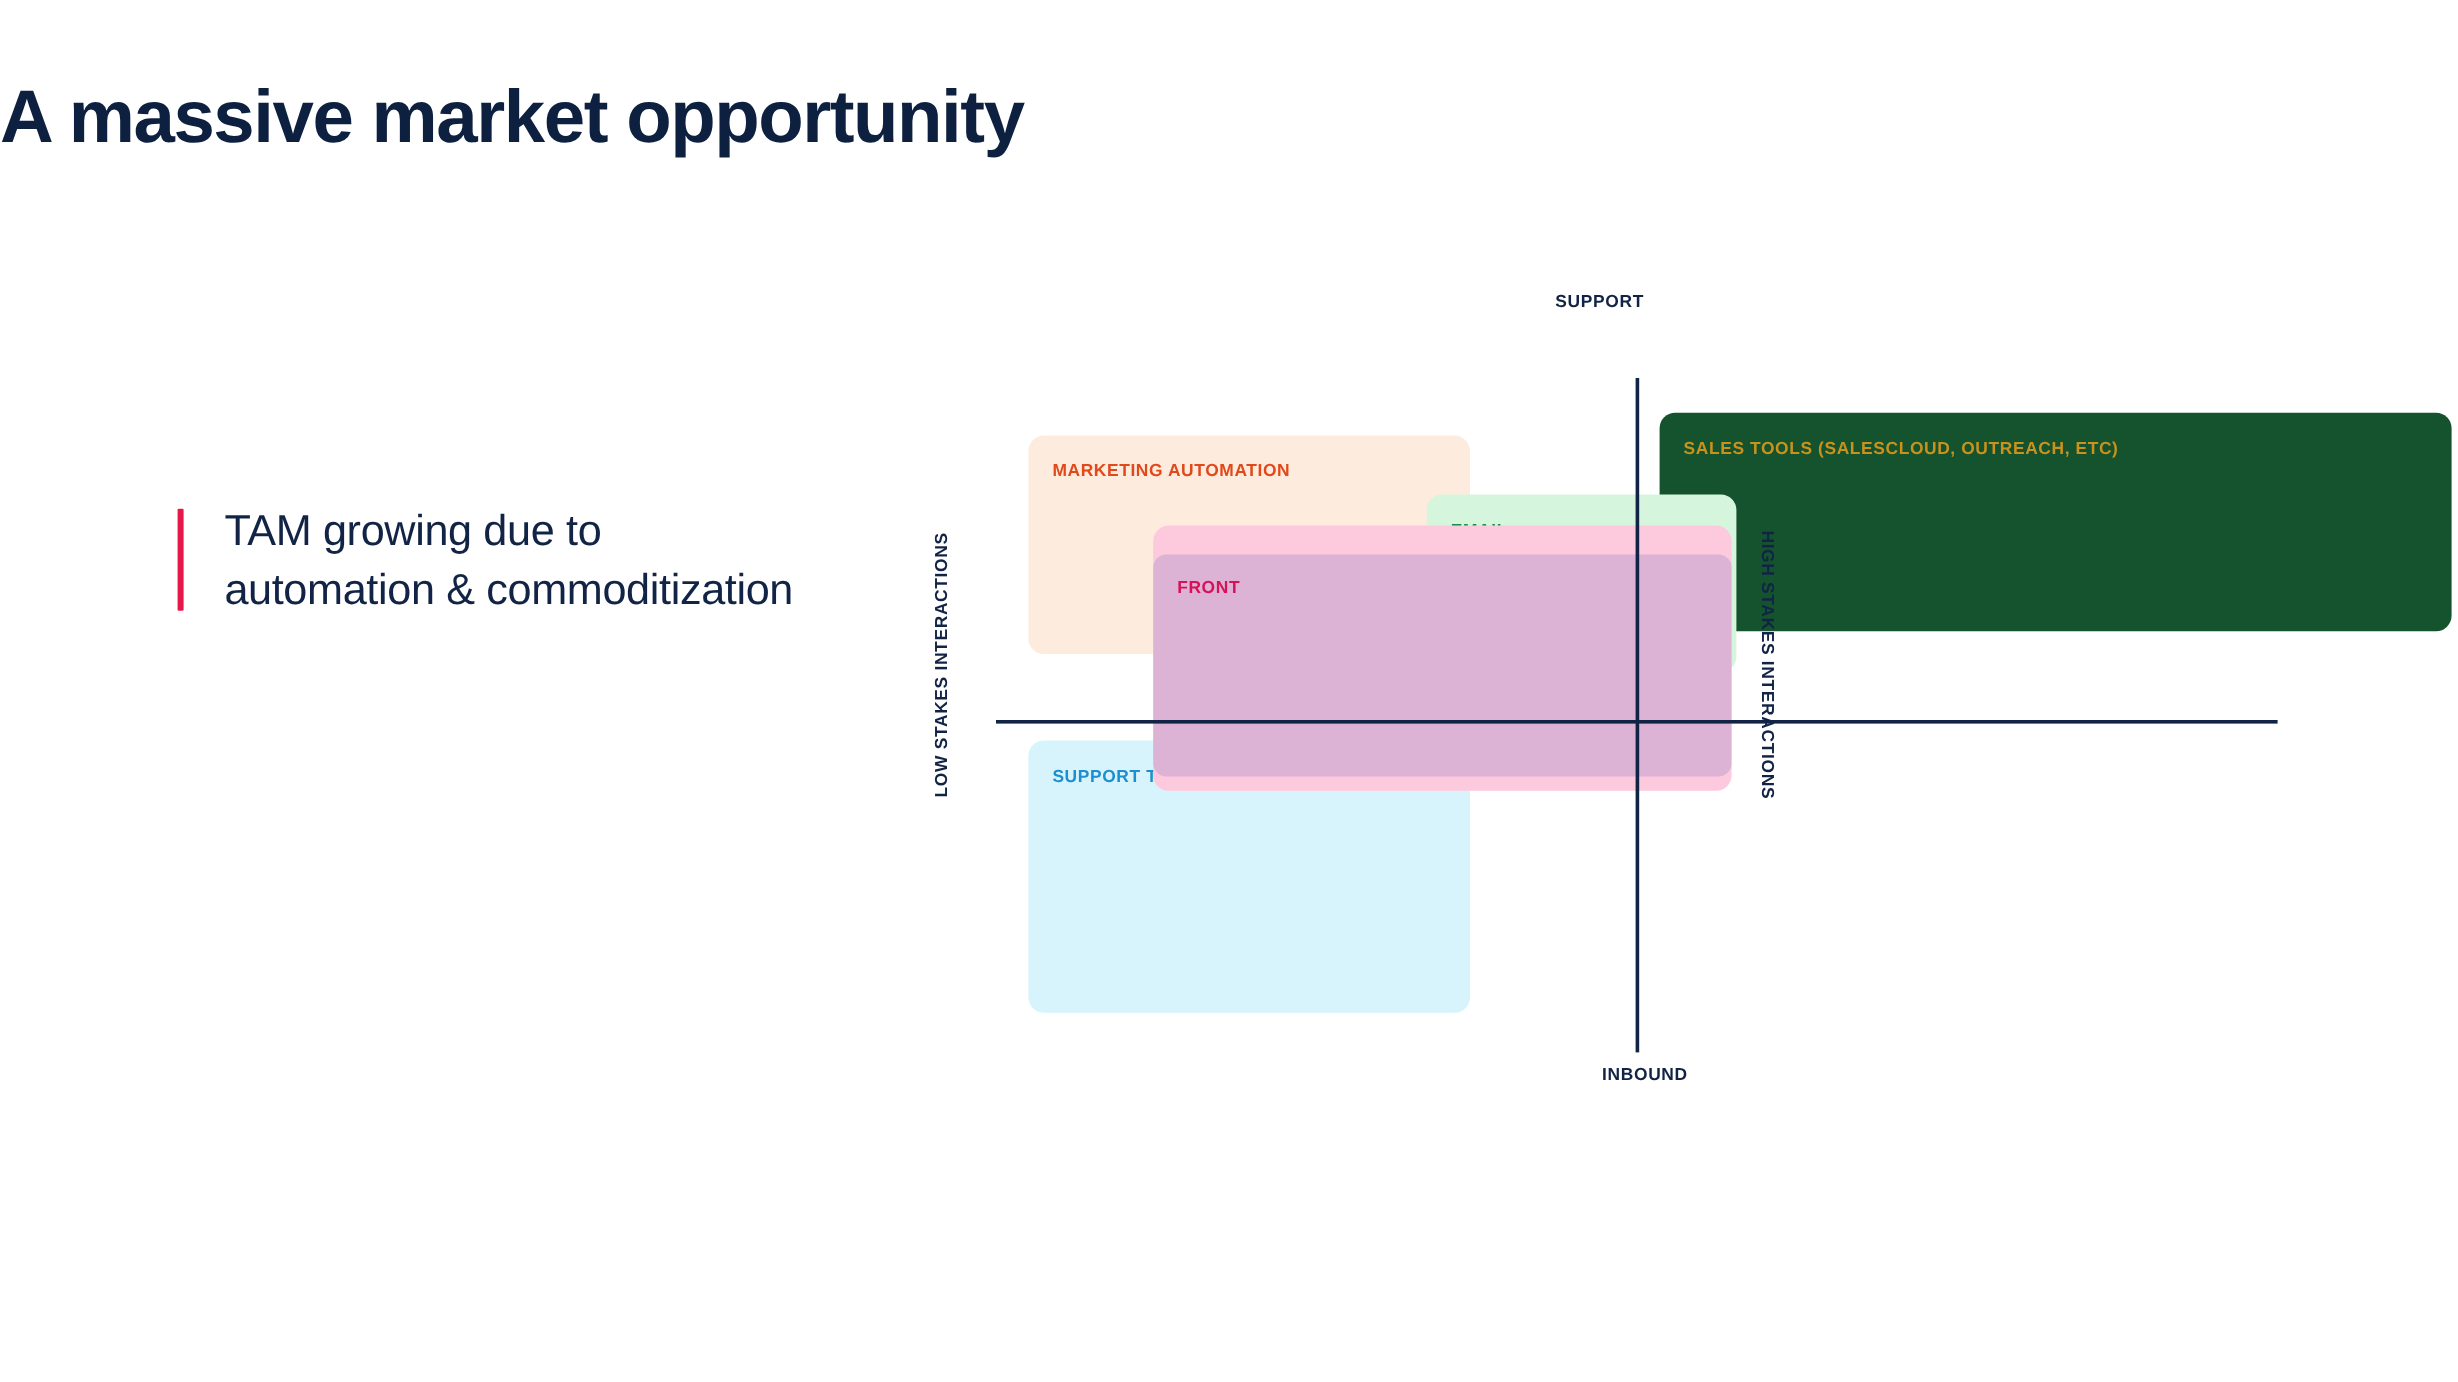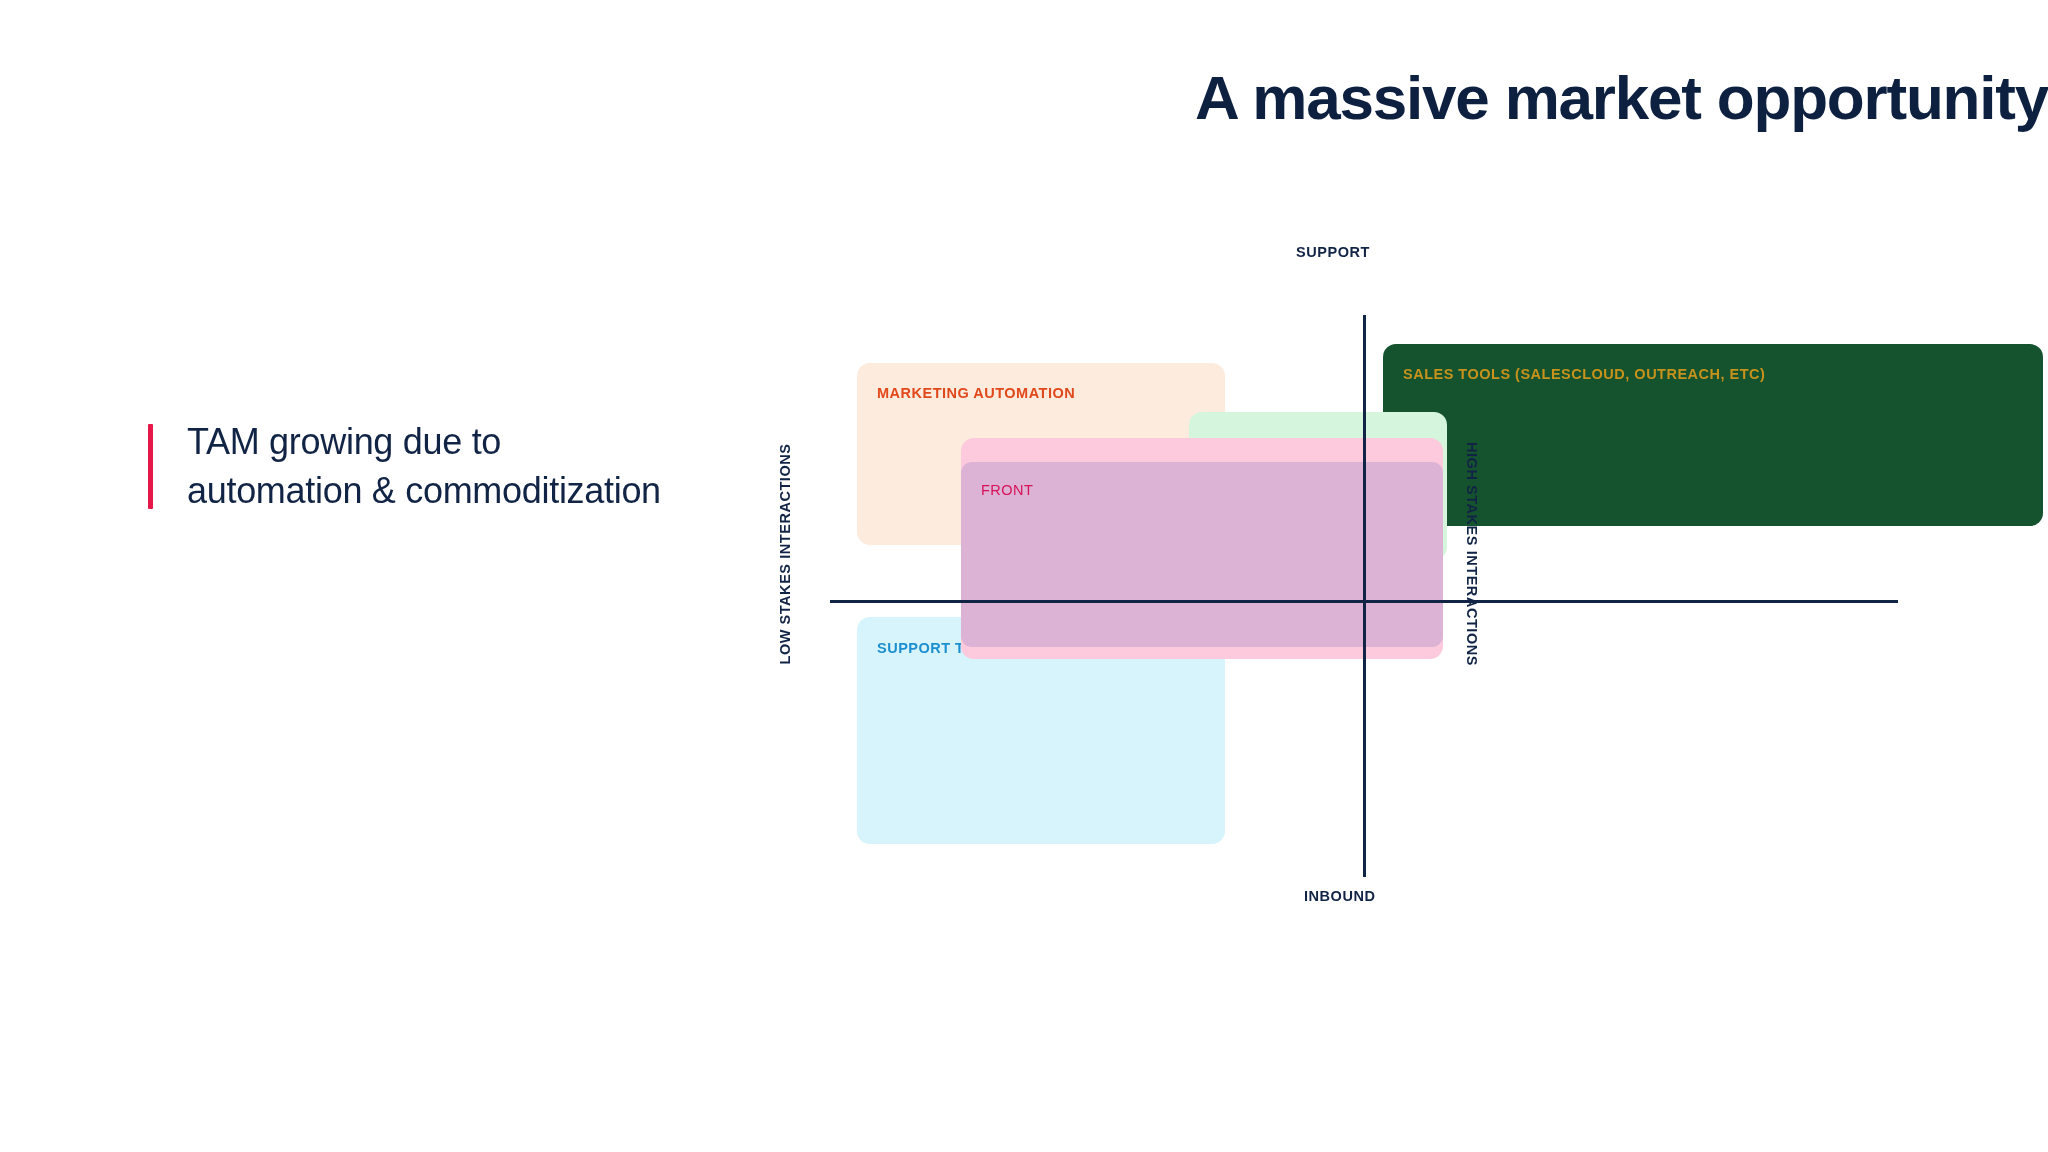--- a/index.html
+++ b/index.html
@@ -21,21 +21,21 @@
     inset: 0;
     background: #ffffff;
   }
 
   
   .title {
     position: absolute;
     left: 0;
     right: 0;
     top: 62px;
-    text-align: right;
+    text-align: left;
     font-size: 62px;
     font-weight: 800;
     letter-spacing: -1.2px;
     color: #0d2040;
     font-family: "Liberation Sans", sans-serif;
   }
 
   
   .bullets {
     position: absolute;
@@ -95,21 +95,21 @@
   
   .cap {
     position: absolute;
     font-size: 14.5px;
     font-weight: 700;
     letter-spacing: 0.55px;
     color: #122446;
     white-space: nowrap;
   }
   .cap-outbound { left: 516px; top: -16px; }
-  .cap-inbound  { left: 524px; top: 628px; }
+  .cap-inbound  { left: 555px; top: 628px; }
   .cap-low {
     left: -175px;
     top: 286px;
     width: 360px;
     text-align: center;
     transform: rotate(-90deg);
   }
   .cap-high {
     left: 512px;
     top: 286px;
@@ -171,21 +171,21 @@
   .box-front-inner {
     left: 181px; top: 202px;
     width: 482px; height: 185px;
     background: rgba(175,150,200,0.42);
     border-radius: 11px;
   }
   .box-front-label {
     position: absolute;
     left: 201px; top: 222px;
     font-size: 14.5px;
-    font-weight: 400;
+    font-weight: 700;
     letter-spacing: 0.5px;
     color: #d81159;
     white-space: nowrap;
   }
 
   
   .layer-base   { z-index: 1; }
   .layer-email  { z-index: 2; }
   .layer-front  { z-index: 3; }
   .layer-axis   { z-index: 4; }

